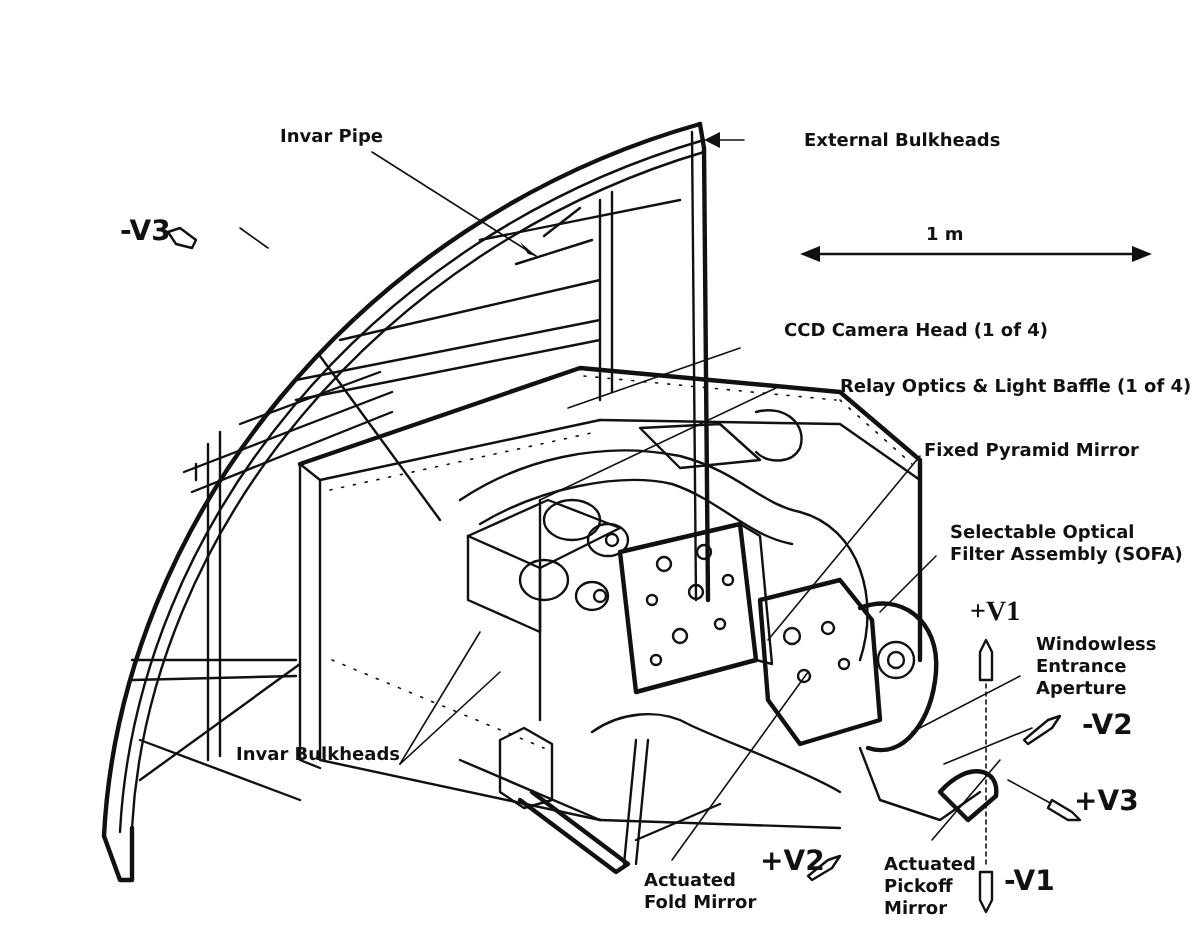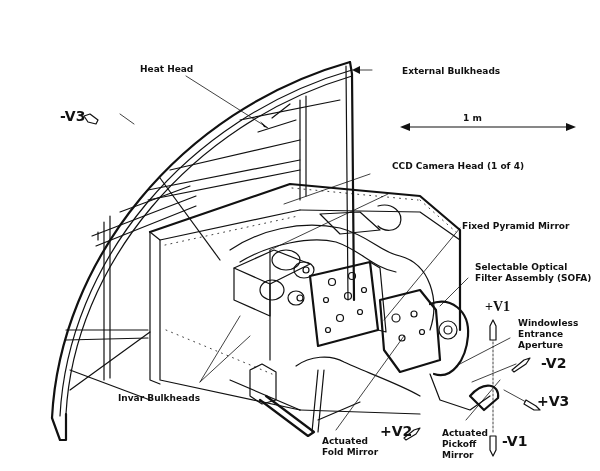--- a/index.html
+++ b/index.html
@@ -166,31 +166,32 @@
 
     <path class="ln fillw" d="M404 438 L414 430 L420 428 L416 434 L406 440 Z"></path>
 
     <path class="ln thin" d="M504 390 L526 402"></path>
     <path class="ln fillw" d="M526 400 L536 406 L540 410 L534 410 L524 404 Z"></path>
 
     <path class="ln fillw" d="M84 116 L90 114 L98 120 L96 124 L88 122 Z"></path>
   </g>
 </svg>
 
-<div class="lbl" style="left:140px;top:64px;">Heat Head</div>
+<div class="lbl" style="left:140px;top:64px;">Invar Pipe</div>
 <div class="lbl" style="left:402px;top:66px;">External Bulkheads</div>
 <div class="lbl" style="left:463px;top:113px;">1 m</div>
 <div class="lbl" style="left:392px;top:161px;">CCD Camera Head (1 of 4)</div>
+<div class="lbl" style="left:420px;top:189px;">Relay Optics &amp; Light Baffle (1 of 4)</div>
 <div class="lbl" style="left:462px;top:221px;text-align:center;">Fixed Pyramid Mirror</div>
 <div class="lbl multi" style="left:518px;top:318px;">Windowless
 Entrance
 Aperture</div>
 <div class="lbl multi" style="left:475px;top:262px;">Selectable Optical
 Filter Assembly (SOFA)</div>
-<div class="lbl" style="left:118px;top:393px;">Invar Bulkheads</div>
+<div class="lbl" style="left:118px;top:373px;">Invar Bulkheads</div>
 <div class="lbl multi" style="left:322px;top:436px;">Actuated
 Fold Mirror</div>
 <div class="lbl multi" style="left:442px;top:428px;">Actuated
 Pickoff
 Mirror</div>
 
 <div class="lbl axis" style="left:485px;top:301px;font-family:Liberation Serif, serif;">+V1</div>
 <div class="lbl axis" style="left:502px;top:436px;">-V1</div>
 <div class="lbl axis" style="left:530px;top:358px;margin-left:11px;">-V2</div>
 <div class="lbl axis" style="left:380px;top:426px;">+V2</div>

